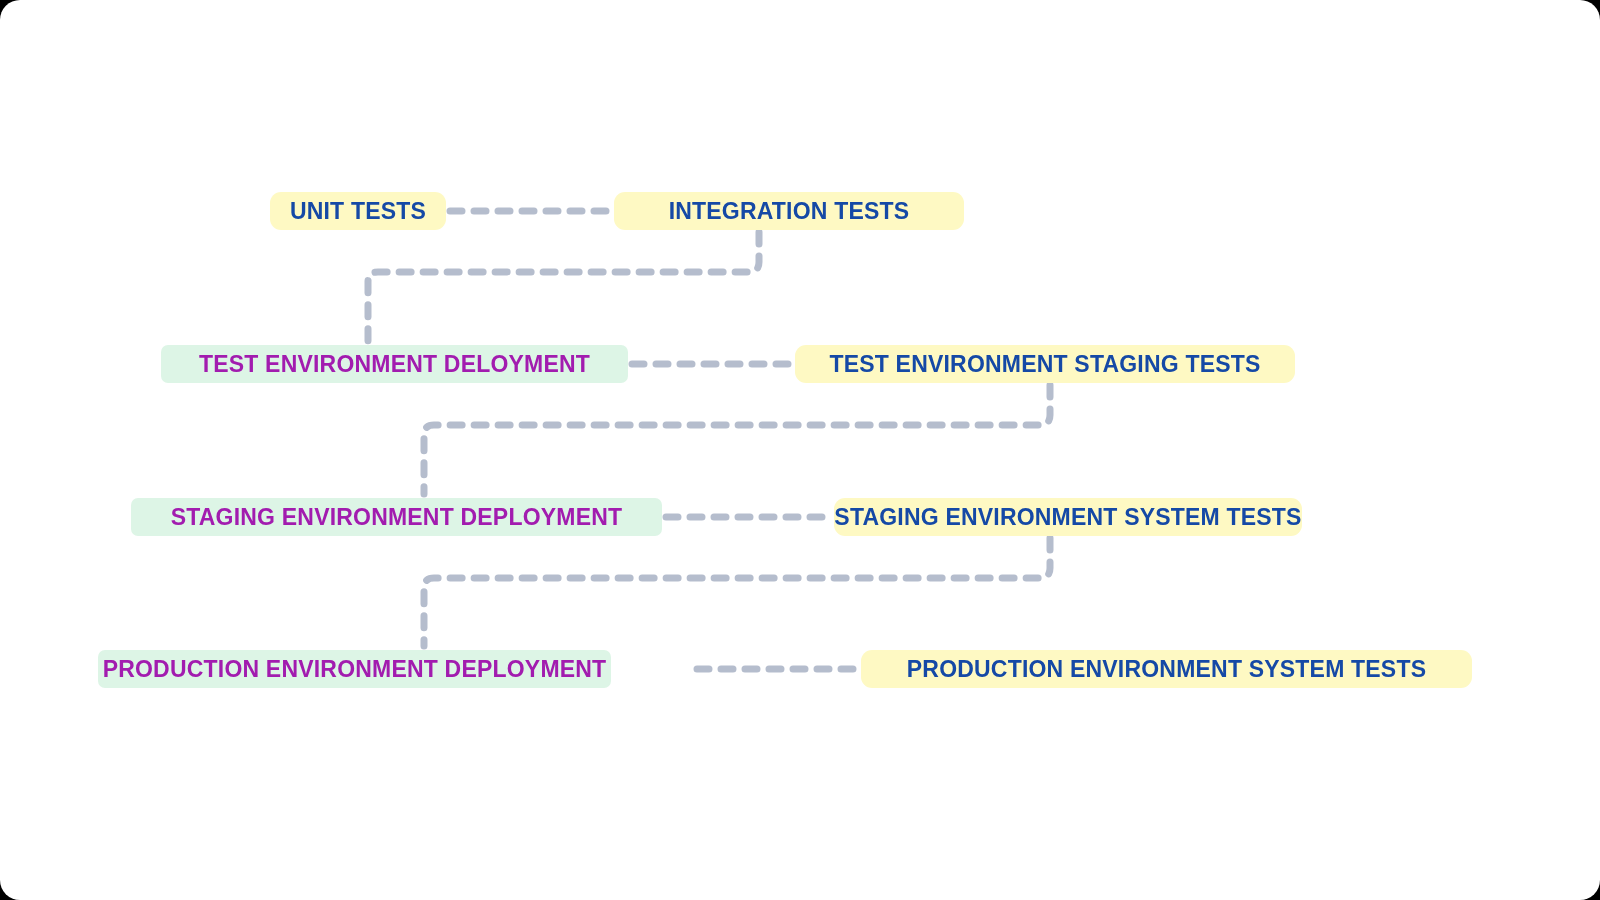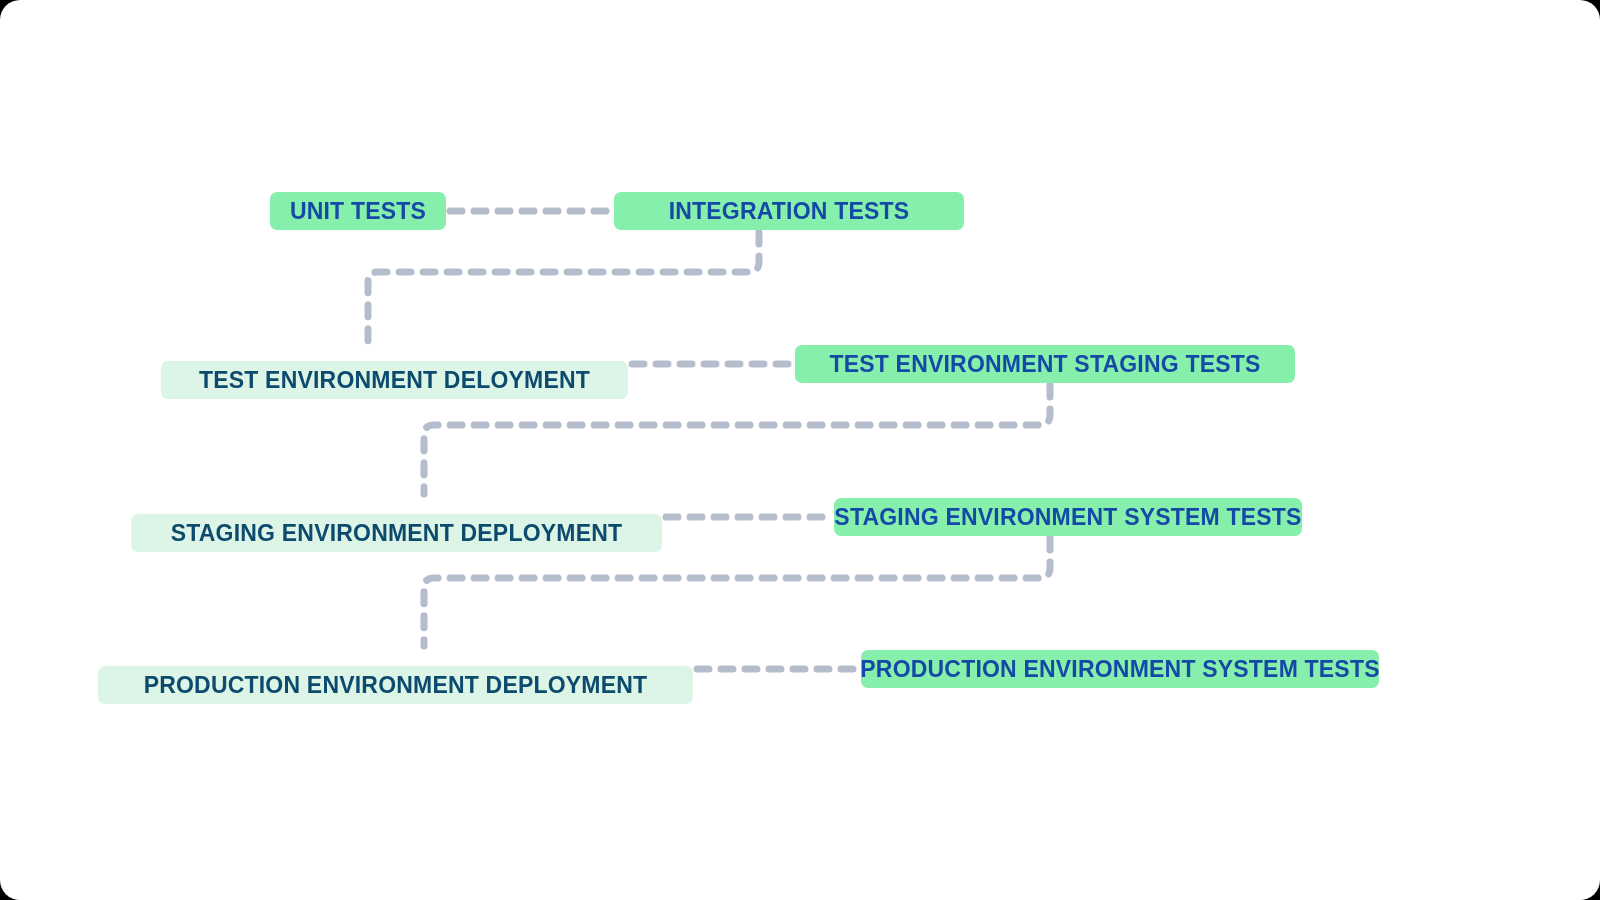--- a/index.html
+++ b/index.html
@@ -35,27 +35,27 @@
     border-radius: 7px;
     font-family: "Liberation Sans", sans-serif;
     font-weight: bold;
     font-size: 23px;
     letter-spacing: 0.2px;
     white-space: nowrap;
     padding: 0 14px;
     height: 38px;
   }
   .node.test {
-    background: #86efac;
+    background: #fef9c3;
     color: #1549a6;
+    border-radius: 11px;
   }
   .node.deploy {
     background: #ddf5e6;
-    color: #0c4a6e;
-    margin-top: 16px;
+    color: #a21caf;
   }
 </style>
 </head>
 <body>
 
 <div id="canvas">
 
   <svg id="edges" viewBox="0 0 1600 900" xmlns="http://www.w3.org/2000/svg">
       <path d="M 450 211 L 610 211" fill="none" stroke="#b5bdcd" stroke-width="7" stroke-linecap="round" stroke-dasharray="12 12"></path>
       <path d="M 759 232 L 759 262 Q 759 272 749 272 L 378 272 Q 368 272 368 282 L 368 341" fill="none" stroke="#b5bdcd" stroke-width="7" stroke-linecap="round" stroke-dasharray="12 12"></path>
@@ -78,21 +78,21 @@
       </div>
       <div class="node test" style="left: 795px; top: 345px; width: 500px;">
         <span>TEST ENVIRONMENT STAGING TESTS</span>
       </div>
       <div class="node deploy" style="left: 131px; top: 498px; width: 531px;">
         <span>STAGING ENVIRONMENT DEPLOYMENT</span>
       </div>
       <div class="node test" style="left: 834px; top: 498px; width: 468px;">
         <span>STAGING ENVIRONMENT SYSTEM TESTS</span>
       </div>
-      <div class="node deploy" style="left: 98px; top: 650px; width: 595px;">
+      <div class="node deploy" style="left: 98px; top: 650px; width: 513px;">
         <span>PRODUCTION ENVIRONMENT DEPLOYMENT</span>
       </div>
-      <div class="node test" style="left: 861px; top: 650px; width: 518px;">
+      <div class="node test" style="left: 861px; top: 650px; width: 611px;">
         <span>PRODUCTION ENVIRONMENT SYSTEM TESTS</span>
       </div>
     </div>
 
 </div>
 
 </body></html>

